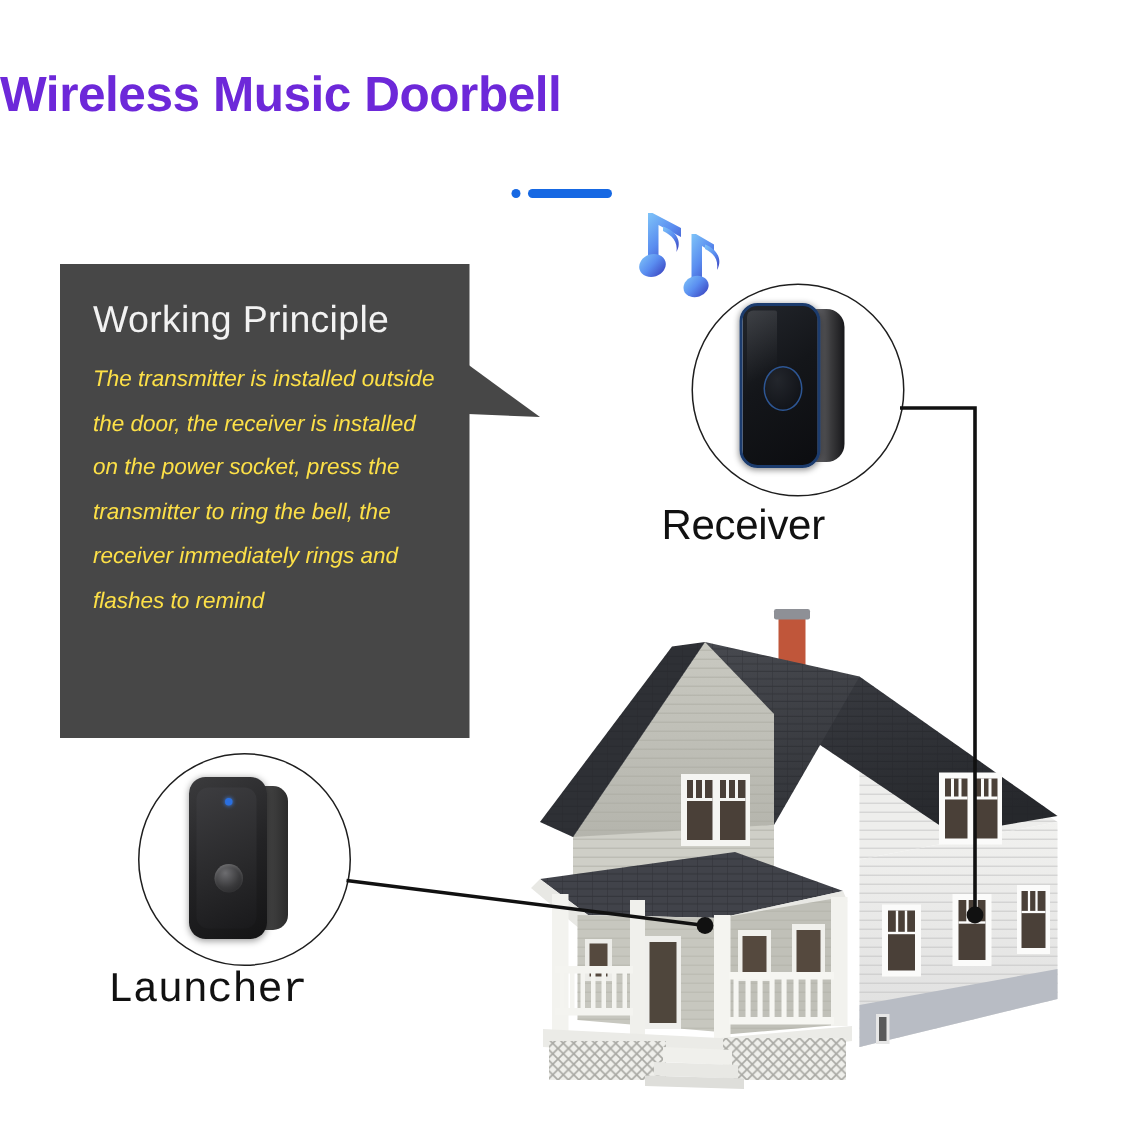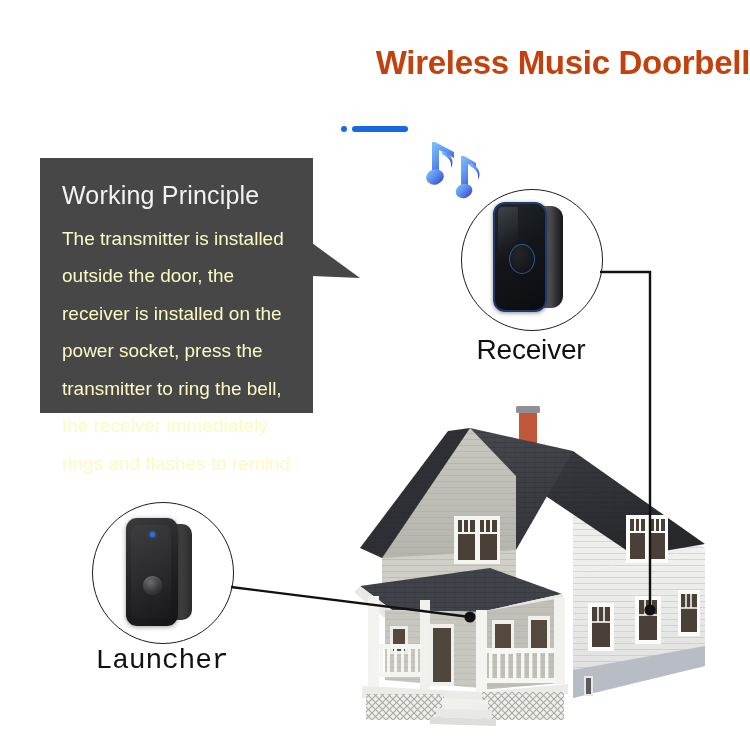--- a/index.html
+++ b/index.html
@@ -17,49 +17,50 @@
     background: #ffffff;
     overflow: hidden;
   }
 
   
   .page-title {
     position: absolute;
     left: 0;
     top: 44px;
     width: 750px;
-    text-align: right;
+    text-align: left;
     font-size: 33px;
     font-weight: bold;
-    color: #c2410c;
+    color: #6d28d9;
     letter-spacing: -0.3px;
   }
 
   
   .callout {
     position: absolute;
     left: 40px;
-    top: 158px;
+    top: 176px;
     width: 273px;
-    height: 255px;
+    height: 316px;
     background: #474747;
     box-sizing: border-box;
     padding: 20px 22px 10px 22px;
   }
   .callout-heading {
     font-size: 25px;
     color: #f2f2f2;
     font-weight: normal;
     margin: 3px 0 10px 0;
     letter-spacing: 0.2px;
   }
   .callout-body {
-    font-size: 19px;
+    font-size: 15px;
     line-height: 1.97;
-    color: #fef9c3;
+    color: #fde047;
+    font-style: italic;
   }
   .callout-tail {
     position: absolute;
     left: 312px;
     top: 243px;
     width: 48px;
     height: 40px;
   }
 
   
@@ -109,21 +110,21 @@
   }
   #launcher-circle {
     left: 92px;
     top: 502px;
     width: 140px;
     height: 140px;
   }
 
   .device-label {
     position: absolute;
-    text-align: center;
+    text-align: left;
     font-size: 28px;
     color: #111111;
     letter-spacing: -0.2px;
   }
   #receiver-label {
     left: 441px;
     top: 334px;
     width: 180px;
   }
   #launcher-label {

